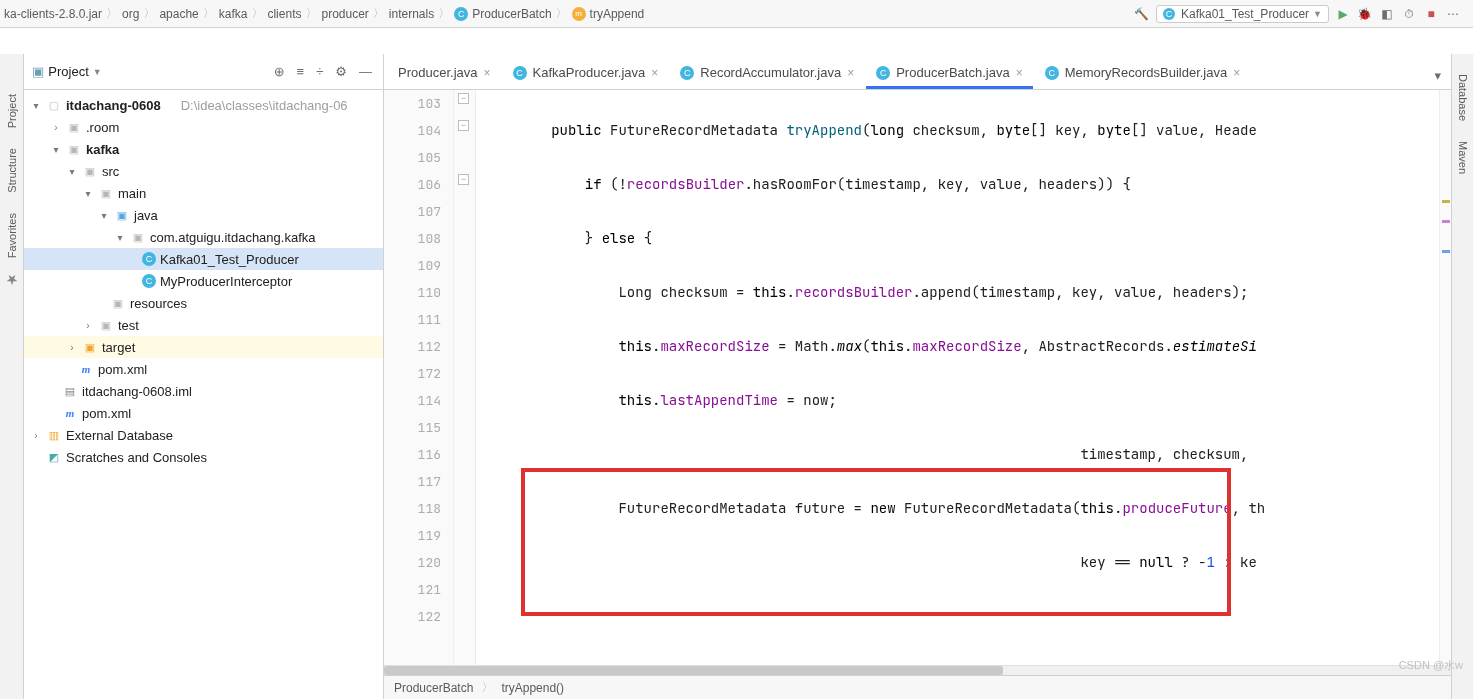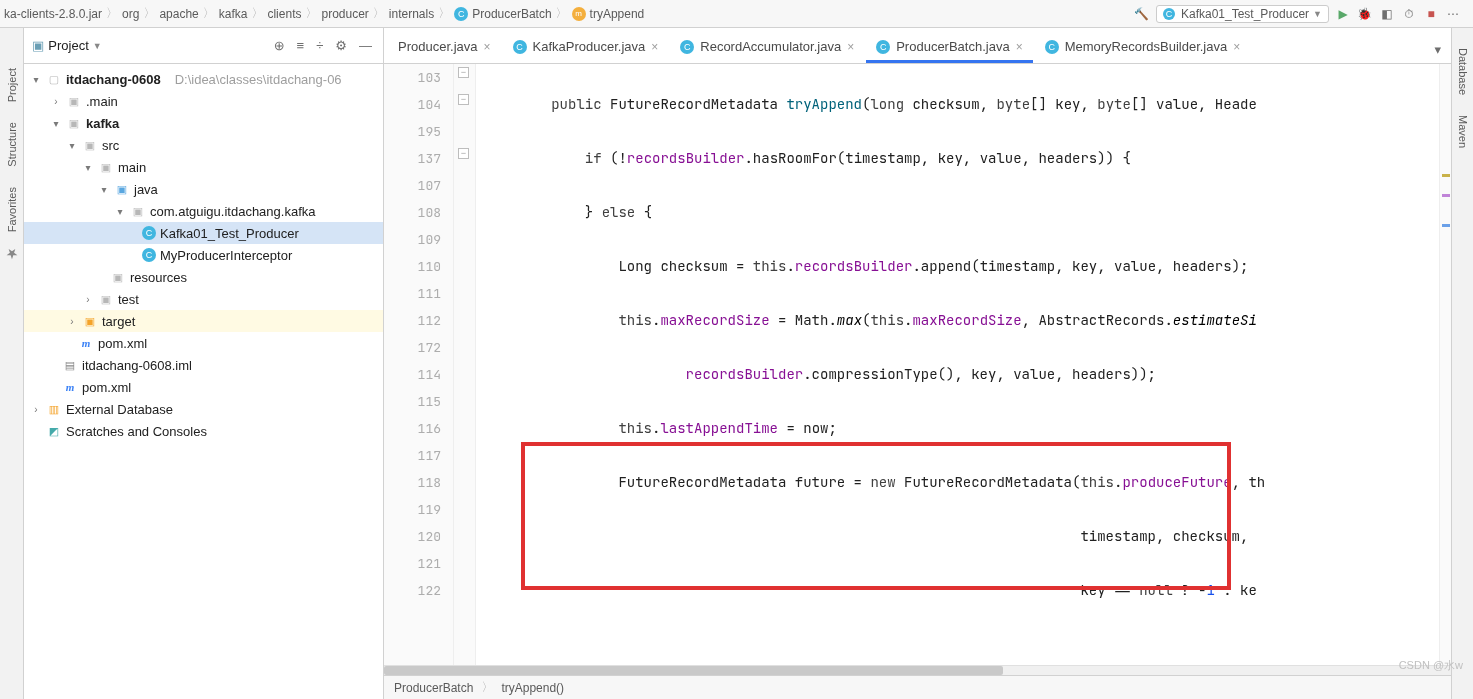--- a/index.html
+++ b/index.html
@@ -1,17 +1,17 @@
 <!DOCTYPE html>
 <html><head>
 <meta charset="utf-8">
 <style>
   * { box-sizing: border-box; margin: 0; padding: 0; }
   body { font-family: "Segoe UI", Arial, sans-serif; font-size: 13px; background: #fff; color: #212121; overflow: hidden; width: 1473px; height: 699px; }
-  .root { display: flex; flex-direction: column; width: 100%; height: 100%; }
+  .root { display: flex; flex-direction: column; width: 100%; height: 100%; gap: 26px; }
   .main-area { display: flex; flex: 1; min-height: 0; }
 
   
   .topbar { height: 28px; display: flex; align-items: center; border-bottom: 1px solid #d1d1d1; background: #f7f7f7; padding: 0 4px; font-size: 12px; color: #5a5a5a; }
   .topbar .crumbs { display: flex; align-items: center; gap: 2px; flex: 1; overflow: hidden; }
   .topbar .crumbs span { white-space: nowrap; }
   .topbar .sep { color: #b0b0b0; padding: 0 2px; }
   .topbar .crumb-icon { width: 14px; height: 14px; border-radius: 50%; display: inline-flex; align-items: center; justify-content: center; font-size: 9px; color: #fff; margin-right: 2px; }
   .topbar .crumb-icon.c-blue { background: #40b6e0; }
   .topbar .crumb-icon.c-orange { background: #f4af3d; font-size:8px;}
@@ -48,21 +48,21 @@
   .ticon.folder-blue { color:#5aa7e0;}
   .ticon.folder-orange { color:#f4a32a;}
   .ticon.pkg { color:#b7b7b7;}
   .ticon.class-c { background:#40b6e0; color:#fff; border-radius:50%; width:14px;height:14px; font-size:9px;}
   .ticon.m-blue{ color:#3b82f6; font-weight:bold; font-style:italic; font-family:serif;}
   .ticon.idea{ color:#888;}
   .ticon.libs{ color:#f4a32a;}
   .ticon.scratch{ color:#4aa;}
   .tree-row .tlabel { }
   .tree-row .tlabel.bold { font-weight:600;}
-  .tree-row .tpath { color:#9e9e9e; margin-left:10px;}
+  .tree-row .tpath { color:#9e9e9e; margin-left:16px;}
   .ind { display:inline-block; }
 
   
   .editor-area { flex:1; display:flex; flex-direction:column; min-width:0;}
   .tabs { height:36px; display:flex; align-items:flex-end; border-bottom:1px solid #d1d1d1; padding:0 4px; background:#fff; gap:2px; overflow:hidden;}
   .tab { display:flex; align-items:center; gap:6px; padding:6px 10px; font-size:13px; color:#4a4a4a; border-bottom:3px solid transparent; cursor:pointer; white-space:nowrap;}
   .tab .c-icon { width:14px;height:14px;border-radius:50%; background:#40b6e0; color:#fff; display:inline-flex; align-items:center; justify-content:center; font-size:9px;}
   .tab .close { color:#9e9e9e; font-size:12px;}
   .tab.active { border-bottom-color:#3574f0;}
   .tabs .more-arrow { margin-left:auto; padding:6px; color:#6e6e6e; cursor:pointer;}
@@ -72,21 +72,21 @@
   .sub-bar .hint-left{ margin-right:auto; padding-left:140px; color:#9e9e9e; font-family:"JetBrains Mono",Consolas,monospace;}
 
   .code-wrap { flex:1; display:flex; min-height:0; position:relative;}
   .gutter { width:70px; background:#fafafa; border-right:1px solid #eee; padding-top:0; font-family:"JetBrains Mono",Consolas,monospace; font-size:13px; color:#adadad; text-align:right;}
   .gutter .gline { height:27px; line-height:27px; padding-right:12px; position:relative;}
   .gutter .bulb { position:absolute; right:-18px; top:4px; color:#f4af3d; font-size:14px;}
   .fold-strip { width:22px; background:#fafafa; border-right:1px solid #eee; position:relative;}
   .fold-strip .fm { position:absolute; left:4px; width:11px; height:11px; border:1px solid #bdbdbd; background:#fff; color:#9e9e9e; font-size:9px; line-height:9px; text-align:center; cursor:pointer;}
   .code { flex:1; font-family:"JetBrains Mono","Consolas",monospace; font-size:14px; line-height:27px; white-space:pre; overflow:hidden; position:relative; padding-left:8px;}
   .code .cline { height:27px; }
-  .kw { color:#404040; }
+  .kw { color:#000000; }
   .mname { color:#00627a; }
   .field { color:#871094; }
   .num { color:#1750eb;}
   .static-m { font-style:italic; color:#000;}
   @keyframes blink { 50% { border-color:transparent;} }
 
   .red-box { position:absolute; border:4px solid #e03131; left:45px; top:378px; width:710px; height:148px; pointer-events:none;}
 
   .status-crumb { height:24px; border-top:1px solid #d1d1d1; display:flex; align-items:center; padding:0 10px; font-size:12px; color:#5a5a5a; background:#f7f7f7; gap:8px;}
   .status-crumb .sep2{ color:#b0b0b0;}
@@ -176,21 +176,21 @@
         <div class="tree-row">
             <span class="arrow">▾</span>
             <span class="ticon folder-open">▢</span>
             <span class="tlabel bold">itdachang-0608</span>
             <span class="tpath">D:\idea\classes\itdachang-06</span>
           </div>
         <div class="tree-row">
             <span class="ind" style="width:16px"></span>
             <span class="arrow">›</span>
             <span class="ticon folder">▣</span>
-            <span class="tlabel">.main</span>
+            <span class="tlabel">.room</span>
           </div>
         <div class="tree-row">
             <span class="ind" style="width:16px"></span>
             <span class="arrow">▾</span>
             <span class="ticon folder">▣</span>
             <span class="tlabel bold">kafka</span>
           </div>
         <div class="tree-row">
             <span class="ind" style="width:32px"></span>
             <span class="arrow">▾</span>
@@ -296,22 +296,22 @@
             <span>MemoryRecordsBuilder.java</span>
             <span class="close">×</span>
           </div>
         <span class="more-arrow">▾</span>
       </div>
 
       <div class="code-wrap">
         <div class="gutter">
           <div class="gline">103</div>
             <div class="gline">104</div>
-            <div class="gline">195</div>
-            <div class="gline">137</div>
+            <div class="gline">105</div>
+            <div class="gline">106</div>
           <div class="gline">107</div>
             <div class="gline">108</div>
             <div class="gline">109</div>
             <div class="gline">110</div>
           <div class="gline">111</div>
             <div class="gline">112</div>
             <div class="gline">172</div>
             <div class="gline">114</div>
           <div class="gline">115</div>
             <div class="gline">116</div>
@@ -326,24 +326,23 @@
           <div class="fm" style="top:3px;">−</div>
           <div class="fm" style="top:30px;">−</div>
           <div class="fm" style="top:84px;">−</div>
         </div>
         <div class="code">
 <div class="cline"><span>        </span><span class="kw">public</span><span> FutureRecordMetadata </span><span class="mname">tryAppend</span><span>(</span><span class="kw">long</span><span> checksum, </span><span class="kw">byte</span><span>[] key, </span><span class="kw">byte</span><span>[] value, Heade</span></div>
 <div class="cline"><span>            </span><span class="kw">if</span><span> (!</span><span class="field">recordsBuilder</span><span>.hasRoomFor(timestamp, key, value, headers)) {</span></div>
 <div class="cline"><span>            </span><span>} </span><span class="kw">else</span><span> {</span></div>
 <div class="cline"><span>                </span><span>Long checksum = </span><span class="kw">this</span><span>.</span><span class="field">recordsBuilder</span><span>.append(timestamp, key, value, headers);</span></div>
 <div class="cline"><span>                </span><span class="kw">this</span><span>.</span><span class="field">maxRecordSize</span><span> = Math.</span><span class="static-m">max</span><span>(</span><span class="kw">this</span><span>.</span><span class="field">maxRecordSize</span><span>, AbstractRecords.</span><span class="static-m">estimateSi</span></div>
-<div class="cline"><span>                        </span><span class="field">recordsBuilder</span><span>.compressionType(), key, value, headers));</span></div>
 <div class="cline"><span>                </span><span class="kw">this</span><span>.</span><span class="field">lastAppendTime</span><span> = now;</span></div>
+<div class="cline"><span>                                                                       </span><span>timestamp, checksum,</span></div>
 <div class="cline"><span>                </span><span>FutureRecordMetadata future = </span><span class="kw">new</span><span> FutureRecordMetadata(</span><span class="kw">this</span><span>.</span><span class="field">produceFuture</span><span>, th</span></div>
-<div class="cline"><span>                                                                       </span><span>timestamp, checksum,</span></div>
 <div class="cline"><span>                                                                       </span><span>key == </span><span class="kw">null</span><span> ? -</span><span class="num">1</span><span> : ke</span></div>
 
 
 
 
 
 
 
 
 

